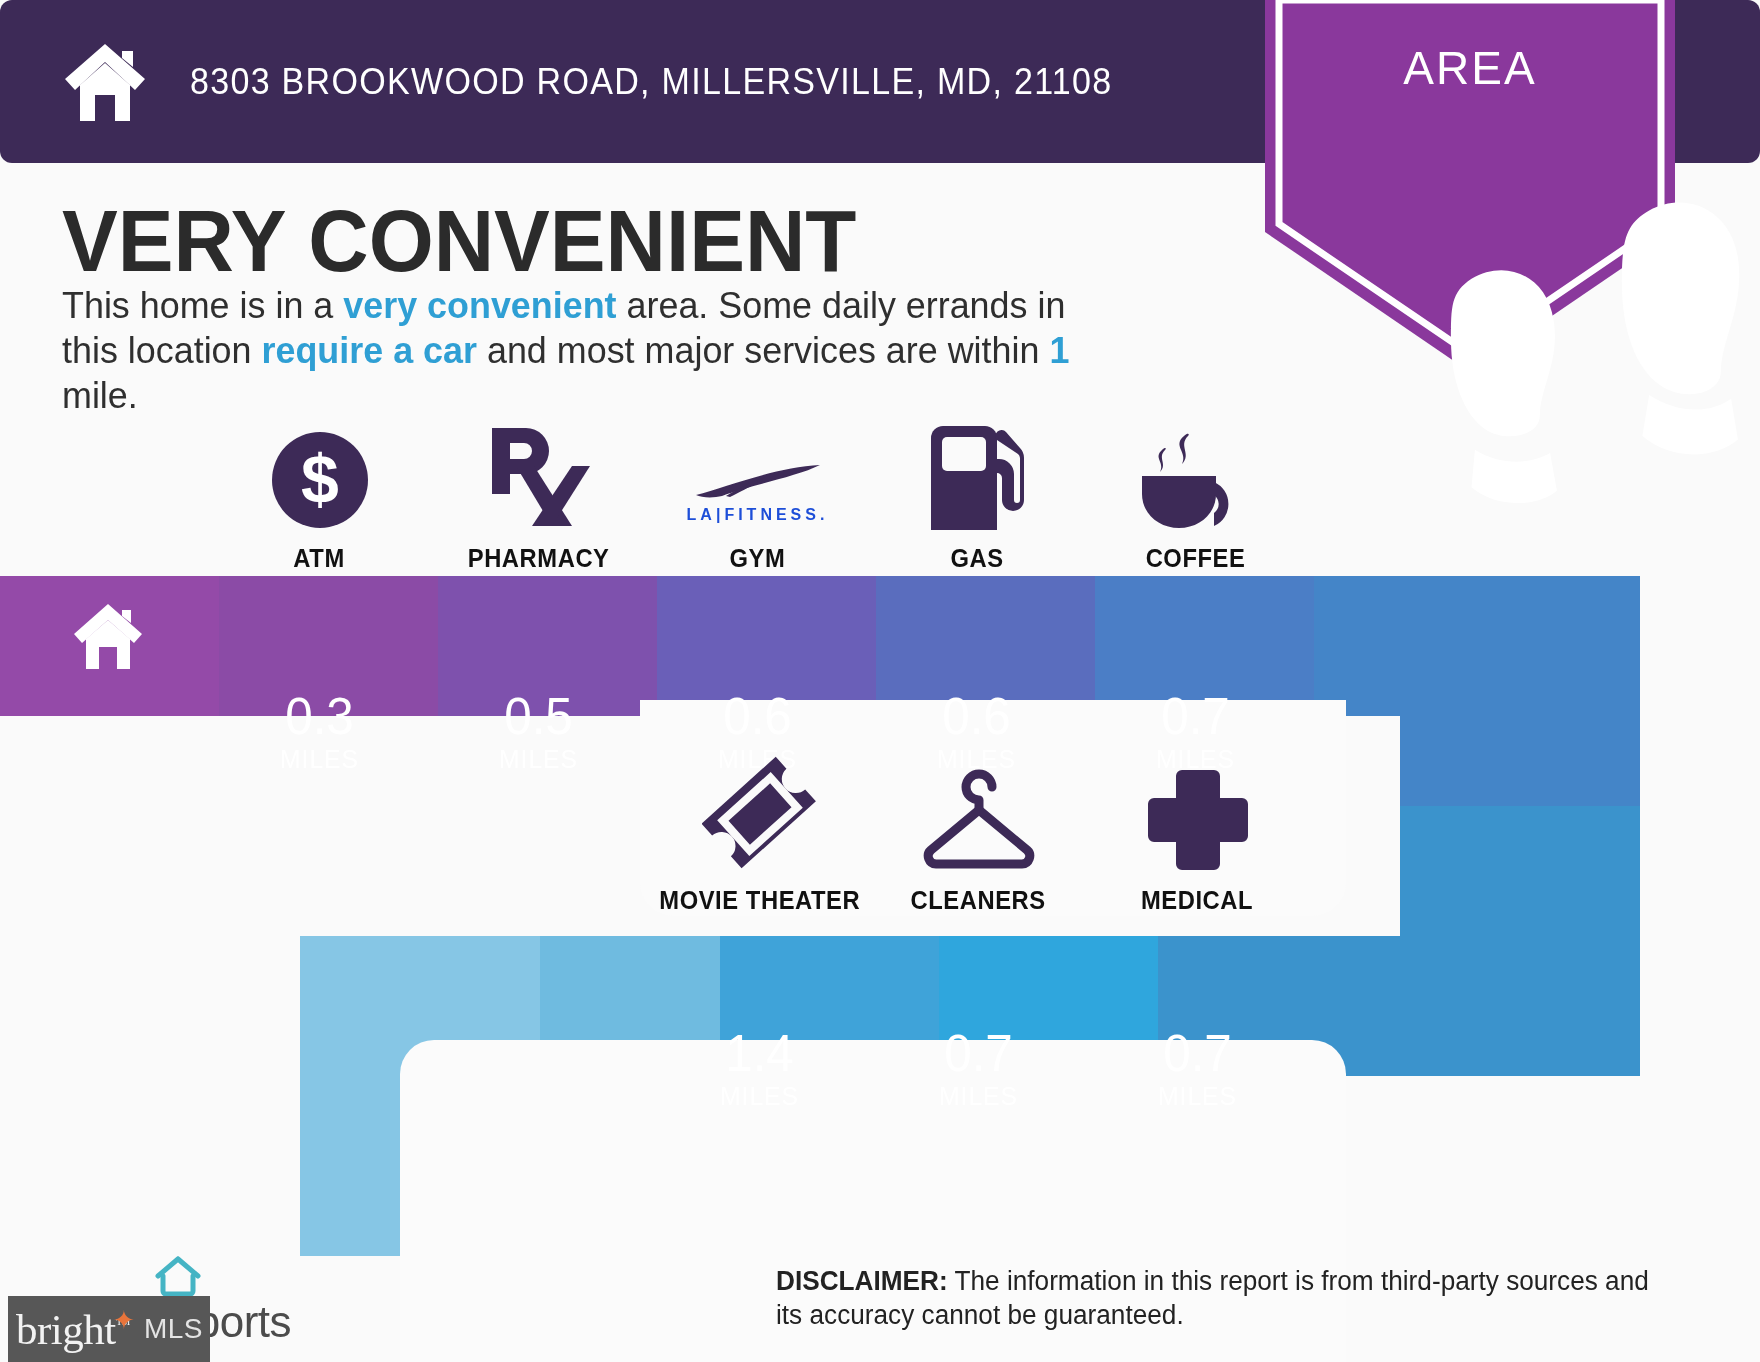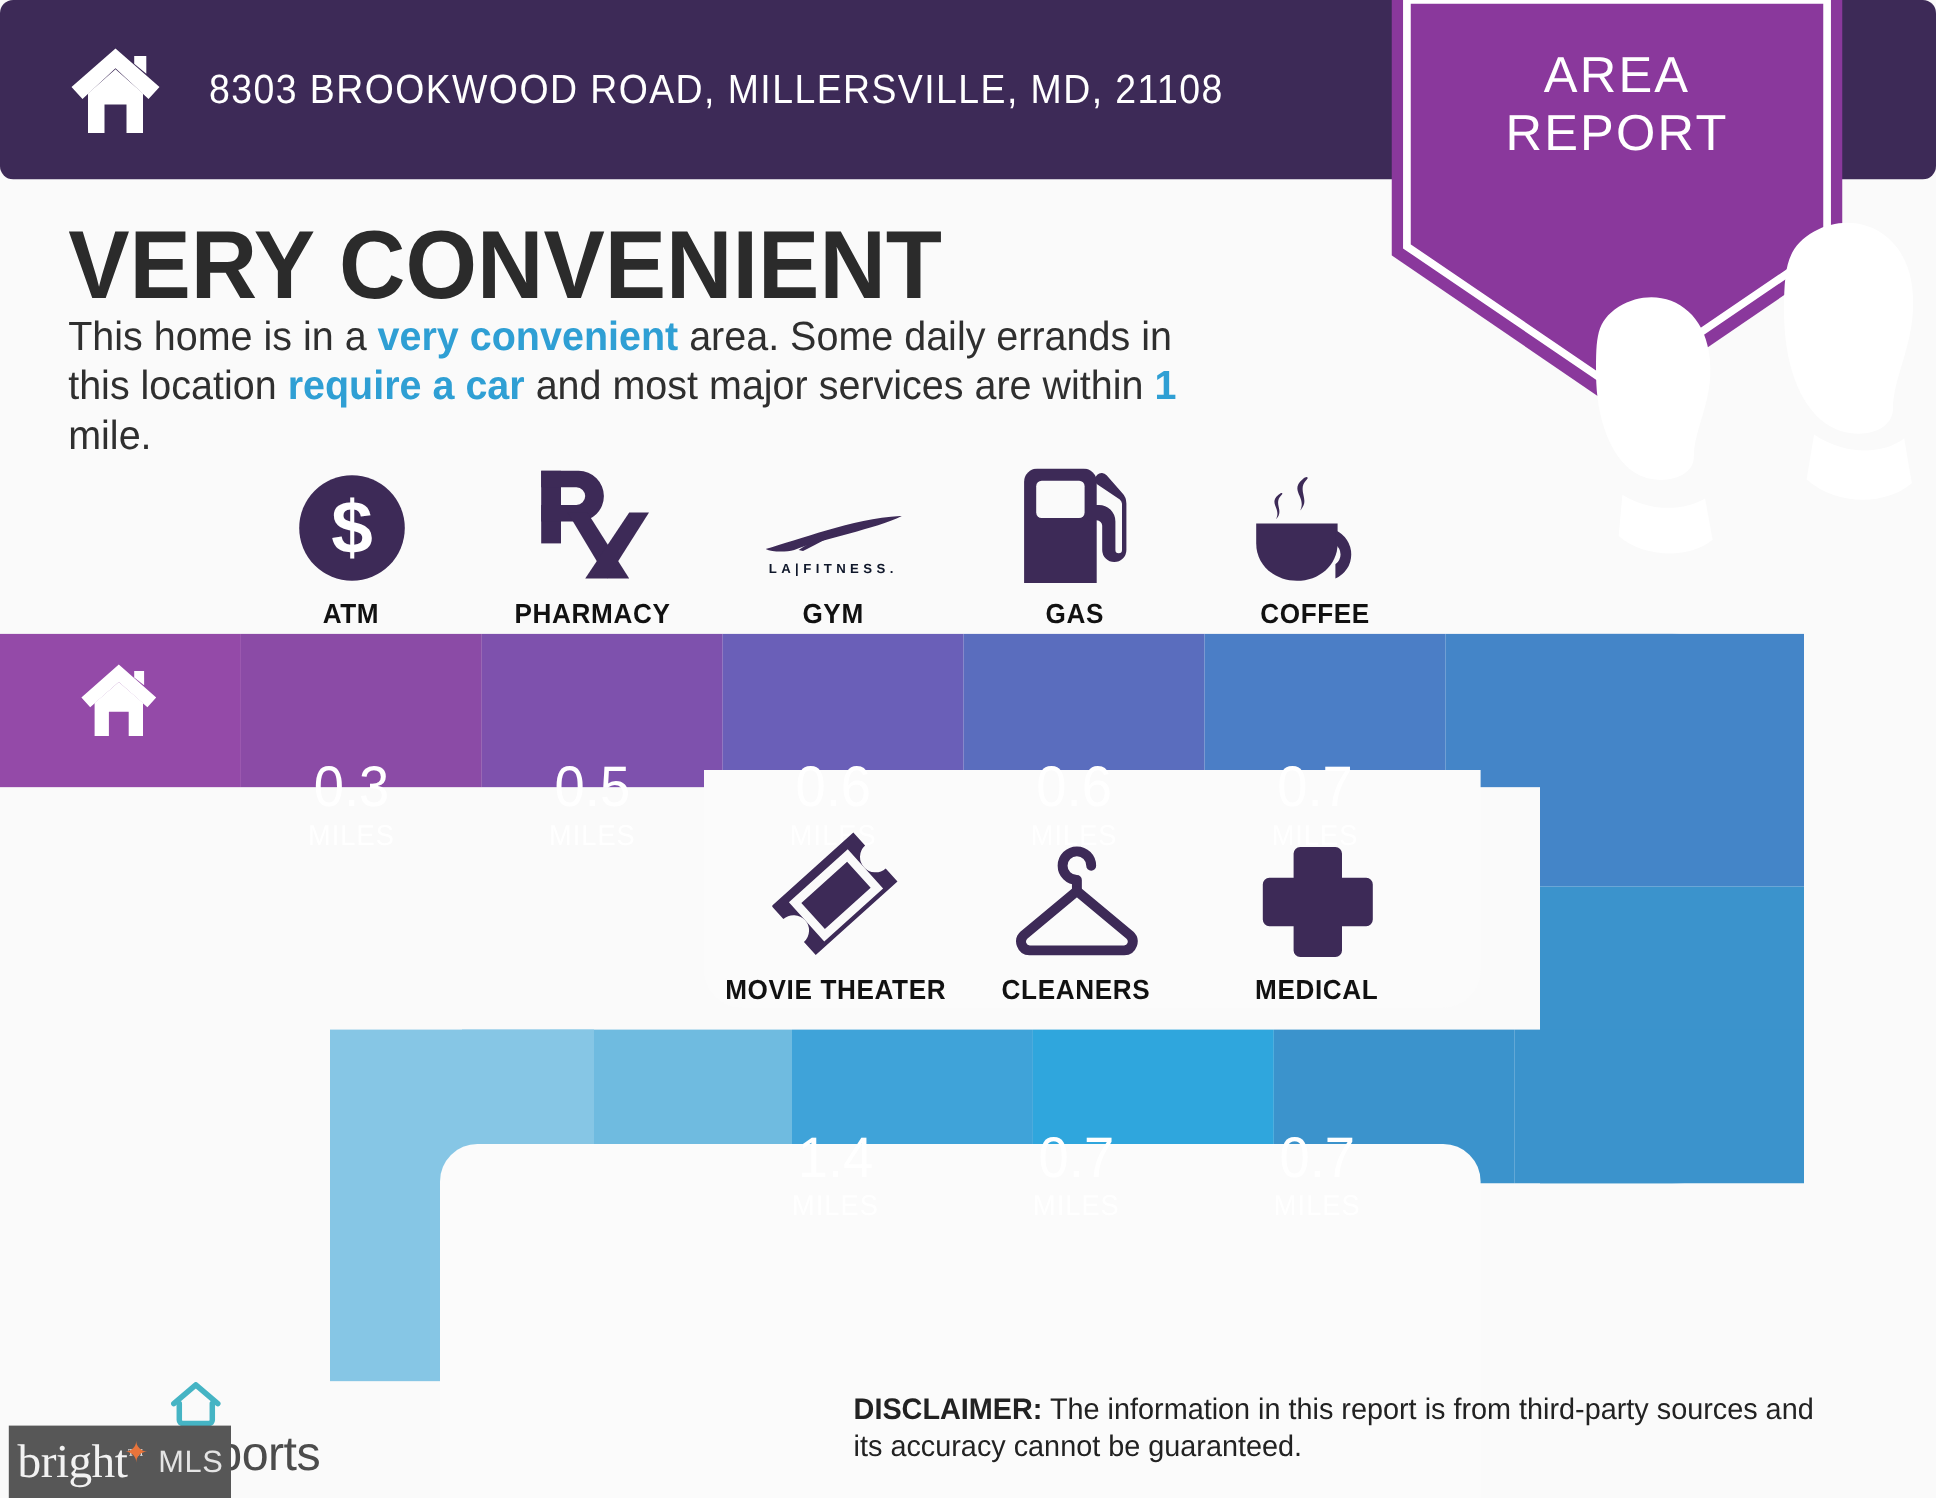--- a/index.html
+++ b/index.html
@@ -124,21 +124,20 @@
   <div class="header-addr">8303 BROOKWOOD ROAD, MILLERSVILLE, MD, 21108</div>
 </div>
 
 <div class="badge">
   <svg viewBox="0 0 410 372">
     <path d="M0 0 H410 V232 L205 372 L0 232 Z" fill="#8a389c"></path>
     <path d="M14 0 H396 V224 L205 354 L14 224 Z" fill="none" stroke="#ffffff" stroke-width="7"></path>
   </svg>
   <div class="badge-text">
     <div>AREA</div>
-    <div>REPORT</div>
   </div>
   <svg class="badge-feet" viewBox="0 0 120 96">
     <path d="M18 26 c10 -6 22 -1 24 12 c2 12 -4 20 -4 28 c0 6 -10 8 -16 4 c-6 -4 -10 -14 -10 -26 c0 -10 0 -14 6 -18 Z" fill="#ffffff"></path>
     <path d="M19 76 c8 5 17 4 22 1 l2 11 c-6 5 -18 5 -25 -1 Z" fill="#ffffff"></path>
     <path d="M70 6 c11 -6 24 0 26 14 c2 14 -5 24 -5 33 c0 7 -11 9 -18 4 c-7 -5 -11 -16 -11 -30 c0 -12 1 -17 8 -21 Z" fill="#ffffff"></path>
     <path d="M70 60 c9 6 19 5 24 1 l2 12 c-7 6 -20 6 -28 -1 Z" fill="#ffffff"></path>
   </svg>
 </div>
 
 <div class="headline">VERY CONVENIENT</div>
@@ -222,22 +221,22 @@
     <div class="iconlabel">PHARMACY</div>
   </div>
 
   <div class="iconcell">
     <div class="iconart">
       <div style="display:flex;flex-direction:column;align-items:center;padding-bottom:6px;">
         <svg width="132" height="34" viewBox="0 0 132 34">
           <path d="M4 30 C34 22 84 2 128 0 C104 12 58 20 30 31 C22 33 10 33 4 30 Z" fill="#3d2a57"></path>
           <path d="M34 31 C48 22 62 16 74 12 C58 22 46 28 38 32 Z" fill="#3d2a57"></path>
         </svg>
-        <div style="font-family:'Liberation Sans',sans-serif;font-size:12px;font-weight:bold;
-                    color:#0f172a;letter-spacing:4px;margin-top:7px;">LA|FITNESS.</div>
+        <div style="font-family:'Liberation Sans',sans-serif;font-size:16px;font-weight:bold;
+                    color:#1d4ed8;letter-spacing:4px;margin-top:7px;">LA|FITNESS.</div>
       </div>
     </div>
     <div class="iconlabel">GYM</div>
   </div>
 
   <div class="iconcell">
     <div class="iconart">
       <svg width="104" height="104" viewBox="0 0 104 104">
         <g fill="#3d2a57">
           <path d="M6 12 a12 12 0 0 1 12 -12 h42 a12 12 0 0 1 12 12 v92 h-66 Z"></path>

